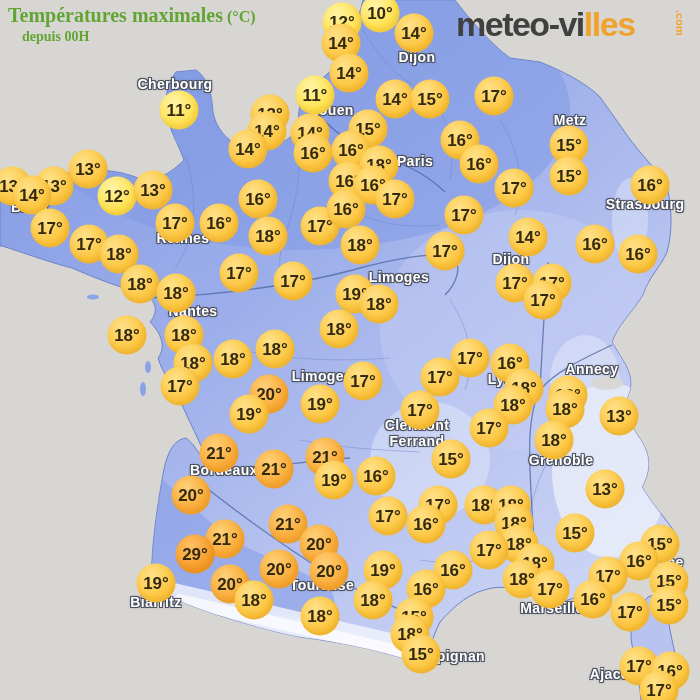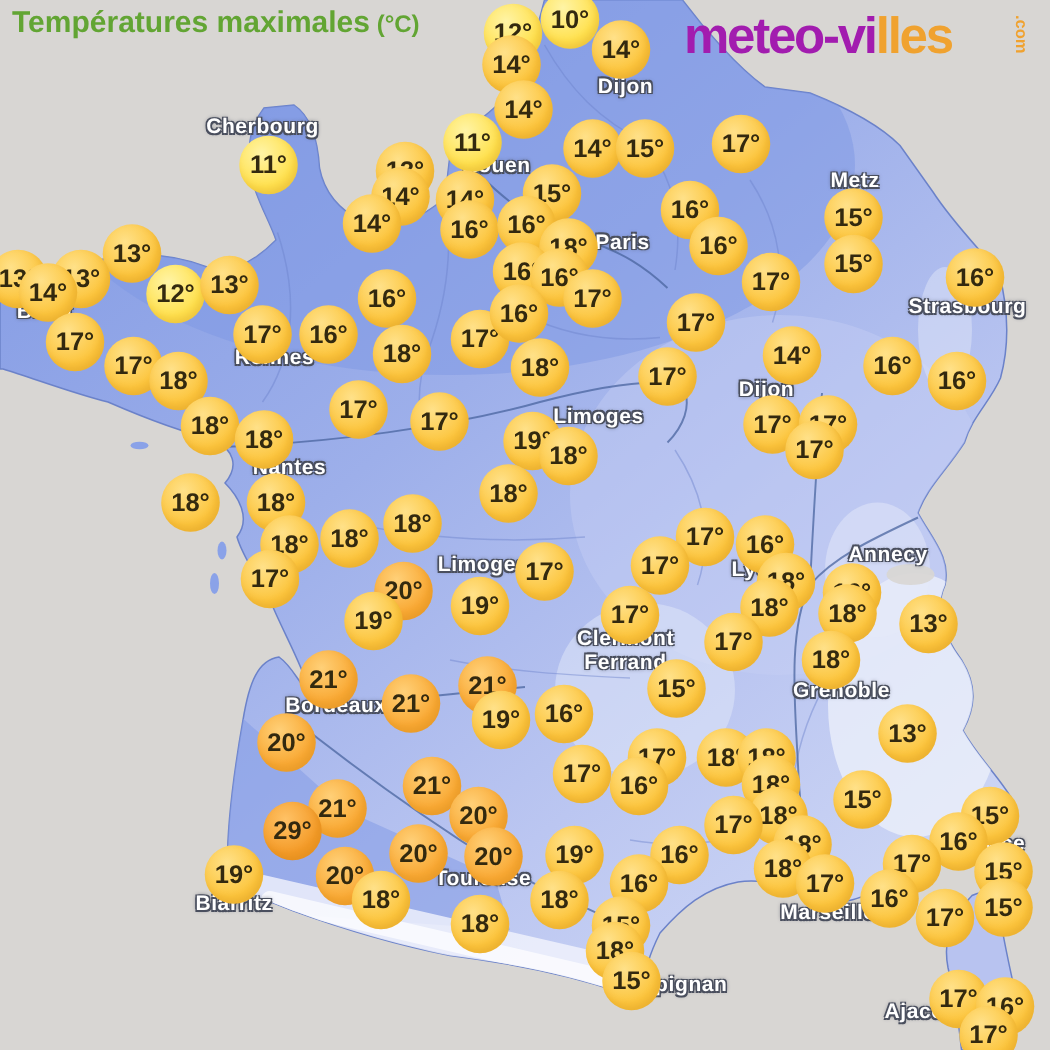--- a/index.html
+++ b/index.html
@@ -10,26 +10,26 @@
     position:absolute;z-index:1;transform:translate(-50%,-50%);
     font-size:14px;font-weight:bold;color:#fff;letter-spacing:.4px;white-space:pre-line;text-align:center;line-height:1.15;
     text-shadow:-1px -1px 0 #4a4f5e,1px -1px 0 #4a4f5e,-1px 1px 0 #4a4f5e,1px 1px 0 #4a4f5e,0 0 3px #4a4f5e;
   }
   .bubble{
     position:absolute;z-index:2;width:39px;height:39px;border-radius:50%;
     transform:translate(-50%,-50%);display:flex;align-items:center;justify-content:center;
     font-size:17px;font-weight:bold;color:#33290f;
     box-shadow:inset -2px -3px 5px rgba(180,110,0,.22);
   }
-  #title-block{position:absolute;left:8px;top:4px;z-index:3;}
+  #title-block{position:absolute;left:8px;top:4px;z-index:3;font-family:Liberation Serif, serif;}
   #main-title{font-size:20px;font-weight:bold;color:#62a533;}
   #title-unit{font-size:16px;font-weight:bold;color:#62a533;}
   #subtitle{margin-left:14px;font-size:14px;font-weight:bold;color:#62a533;margin-top:2px;}
   #logo{position:absolute;left:456px;top:5px;z-index:3;font-size:34px;font-weight:bold;letter-spacing:-1.5px;}
-  #logo .lg-blue{color:#a21caf;}
+  #logo .lg-blue{color:#404040;}
   #logo .lg-orange{color:#f0a22f;}
   #logo-tld{position:absolute;left:674px;top:10px;z-index:3;font-size:11px;font-weight:bold;color:#f0a22f;writing-mode:vertical-rl;letter-spacing:0;}
   #timestamp{
     position:absolute;right:0;top:51px;z-index:3;background:#000;color:#fff;
     font-family:"DejaVu Sans Mono",monospace;font-size:12px;font-weight:bold;padding:2px 5px 3px 6px;letter-spacing:.5px;
   }
 </style>
 </head>
 <body>
 
@@ -251,18 +251,19 @@
       <div class="bubble" style="left: 639px; top: 666px; background: radial-gradient(circle at 38% 30%, rgb(255, 225, 137) 0%, rgb(252, 197, 61) 62%);">17°</div>
       <div class="bubble" style="left: 670px; top: 671px; background: radial-gradient(circle at 38% 30%, rgb(255, 225, 137) 0%, rgb(252, 197, 61) 62%);">16°</div>
       <div class="bubble" style="left: 659px; top: 690px; background: radial-gradient(circle at 38% 30%, rgb(255, 225, 137) 0%, rgb(252, 197, 61) 62%);">17°</div>
     </div>
 
   <div id="title-block">
     <div>
       <span id="main-title">Températures maximales</span>
       <span id="title-unit">(°C)</span>
     </div>
+    <div id="subtitle">depuis 00H</div>
   </div>
 
   <div id="logo"><span class="lg-blue">meteo-vi</span><span class="lg-orange">lles</span></div>
   <div id="logo-tld">.com</div>
 
 </div>
 
 </body></html>

